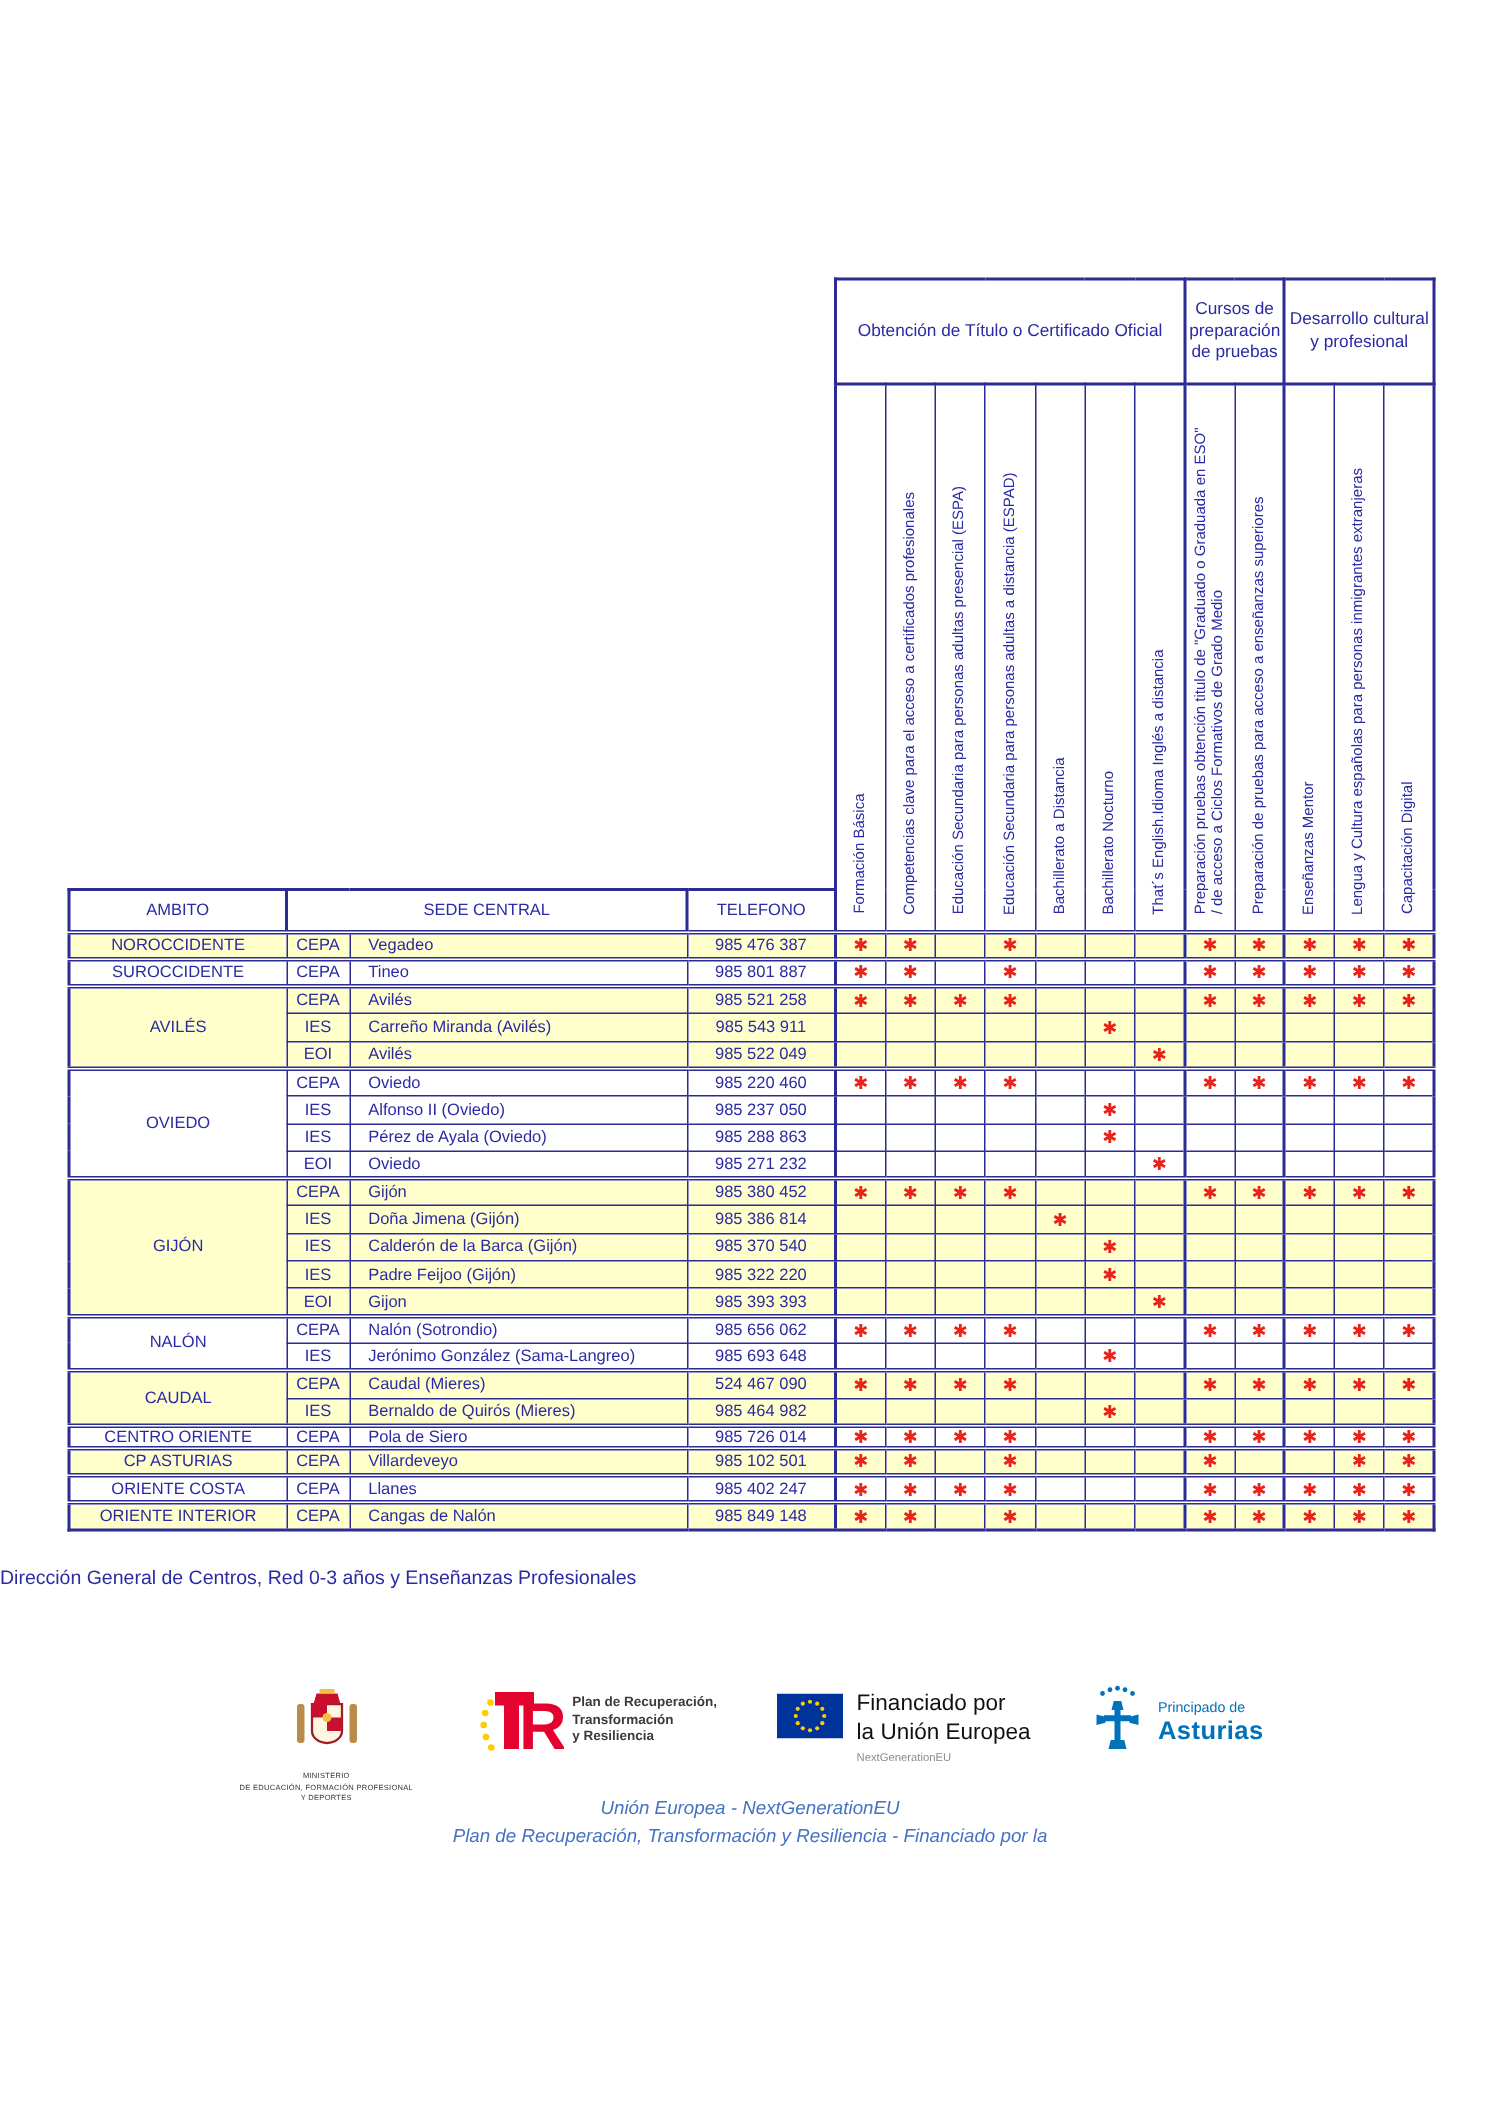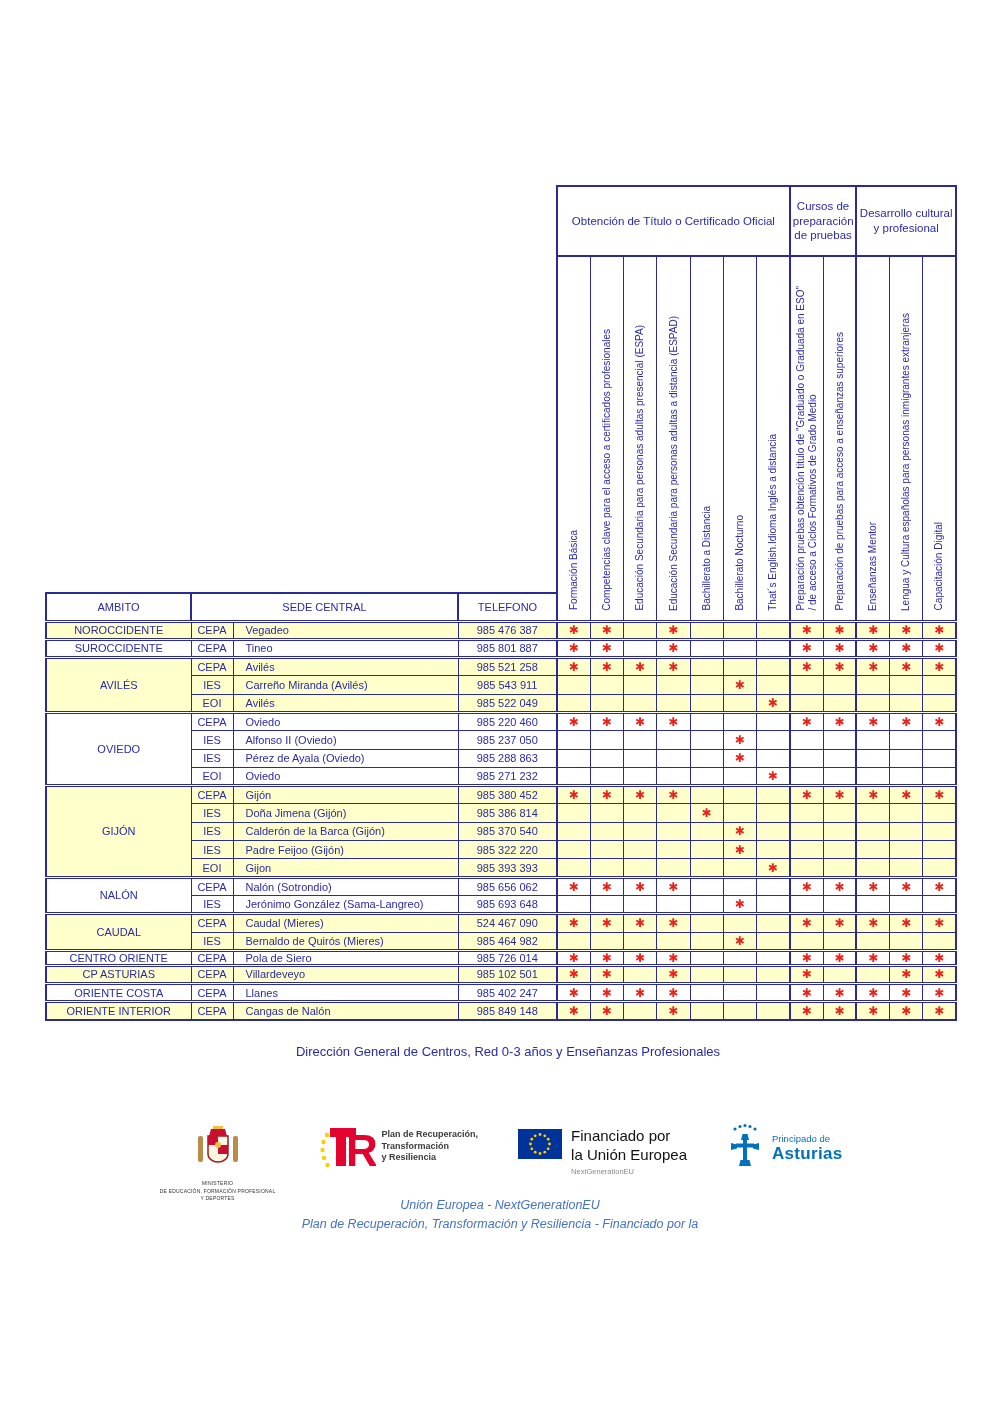--- a/index.html
+++ b/index.html
@@ -50,22 +50,22 @@
   #matrix-table tr:last-child td{border-bottom:2px solid var(--border);}
   tr.yellow td{background:var(--yellow);}
   tr.white td{background:#fff;}
   td.ambito{text-align:center;border-left:2px solid var(--border);}
   td.ctype{text-align:center;}
   td.cname{text-align:left;padding-left:12px;}
   td.cphone{text-align:center;}
   td.mcell{text-align:center;color:var(--red);font-size:12px;line-height:1;}
 
   
-  .dir-note{position:absolute;left:0;right:0;top:1042px;text-align:center;
-            color:var(--navy);font-size:13px;line-height:1.55;padding-left:16px;}
+  .dir-note{position:absolute;left:0;right:0;top:1042px;text-align:left;
+            color:var(--navy);font-size:13px;line-height:1.55;}
   .logo-row{position:absolute;left:0;right:0;top:1122px;display:flex;
             justify-content:center;align-items:flex-start;gap:40px;}
   .min-block{width:120px;text-align:center;}
   .min-text{font-size:5px;color:#333;line-height:1.5;margin-top:2px;letter-spacing:.2px;}
   .prtr-block{display:flex;align-items:flex-start;}
   .prtr-text{margin-left:6px;padding-top:7px;font-size:9px;font-weight:bold;
              color:#3b3b3a;line-height:1.3;}
   .eu-block{display:flex;align-items:flex-start;}
   .eu-text{margin-left:9px;padding-top:5px;}
   .eu-main{font-size:15px;font-weight:normal;color:#111;line-height:1.25;}

